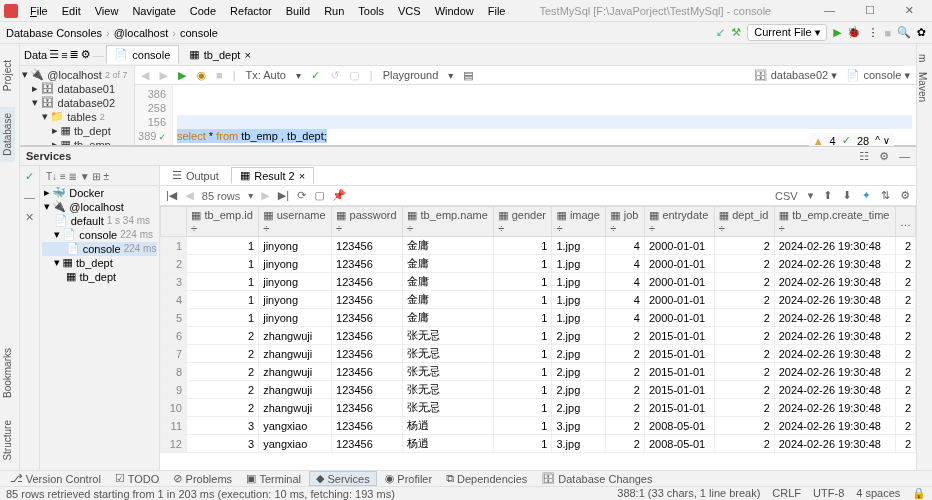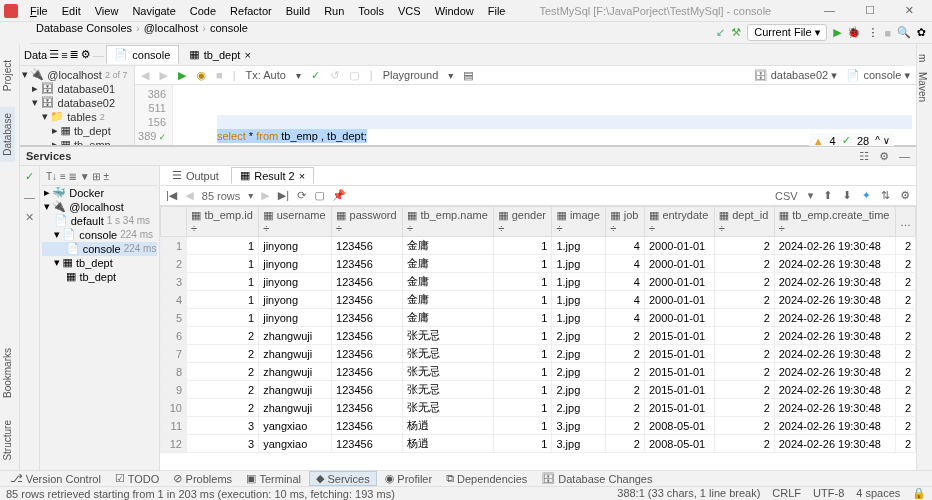--- a/index.html
+++ b/index.html
@@ -3,21 +3,21 @@
 <meta charset="utf-8">
 <style>
 * { margin: 0; padding: 0; box-sizing: border-box; font-family: "Segoe UI", Arial, sans-serif; font-size: 11px; }
 body { background: #f2f2f2; width: 932px; height: 500px; overflow: hidden; color: #000; }
 .menubar { height: 22px; background: #f2f2f2; display: flex; align-items: center; padding: 0 4px; gap: 2px; border-bottom: 1px solid #e0e0e0; }
 .menubar .logo { width: 14px; height: 14px; background: #d44; border-radius: 2px; margin-right: 4px; }
 .menubar span { padding: 2px 6px; cursor: default; }
 .menubar span u { text-decoration: underline; }
 .menubar .title { margin-left: 20px; color: #999; flex:1; }
 .wincontrols { display: flex; gap: 18px; padding-right: 8px; color: #666; }
-.breadcrumb { height: 22px; display: flex; padding: 0 6px; gap: 4px; background: #f2f2f2; border-bottom: 1px solid #e0e0e0; margin-left: 30px; }
+.breadcrumb { height: 22px; display: flex; align-items: center; padding: 0 6px; gap: 4px; background: #f2f2f2; border-bottom: 1px solid #e0e0e0; }
 .breadcrumb .sep { color: #aaa; }
 .breadcrumb .right { margin-left: auto; display: flex; align-items: center; gap: 6px; }
 .breadcrumb .btn { padding: 1px 6px; border: 1px solid #ccc; border-radius: 3px; background: #fff; }
 .icon-play { color: #3a3; }
 .icon-bug { color: #3a3; }
 .tabs { height: 22px; display: flex; align-items: center; padding: 0 4px; gap: 2px; background: #f2f2f2; border-bottom: 1px solid #e0e0e0; }
 .tabs .tab { padding: 2px 8px; display: flex; align-items: center; gap: 4px; }
 .tabs .tab.active { background: #fff; border: 1px solid #ccc; border-bottom: 1px solid #fff; }
 .left-rail { position: absolute; left: 0; top: 44px; bottom: 16px; width: 20px; background: #f2f2f2; border-right: 1px solid #e0e0e0; }
 .left-rail .vtab { writing-mode: vertical-lr; transform: rotate(180deg); font-size: 10px; color: #555; margin-top: 10px; text-align: center; padding: 6px 2px; }
@@ -28,21 +28,21 @@
 .db-tree .node { white-space: nowrap; padding: 0 0 1px 0; display:flex; align-items:center; gap:3px;}
 .db-tree .badge { color: #999; font-size: 9px; }
 .sql-editor { flex: 1; display: flex; flex-direction: column; background: #fff; }
 .sql-toolbar { height: 20px; display: flex; align-items: center; gap: 10px; padding: 0 6px; border-bottom: 1px solid #e0e0e0; color: #555; font-size:10px;}
 .sql-toolbar .play { color: #3a3; }
 .sql-lines { flex: 1; display: flex; }
 .gutter { width: 38px; background: #f7f7f7; text-align: right; padding: 2px 6px 0 0; color: #999; border-right: 1px solid #eee; }
 .gutter div { height: 14px; line-height:14px; }
 .gutter .chk { color: #3a3; font-size: 9px; margin-left: 2px;}
 .code { flex: 1; padding: 2px 4px; font-family: Consolas, monospace; }
-.code .line { height: 14px; line-height:14px;margin-left:40px; }
+.code .line { height: 14px; line-height:14px; }
 .code .sel { background: #b8d8ff; display: inline-block; }
 .code .kw { color: #cc7a00; }
 .services-header { position: absolute; left: 20px; right: 16px; top: 146px; height: 20px; border-top:1px solid #ccc; border-bottom: 1px solid #e0e0e0; display: flex; align-items: center; padding: 0 6px; font-size: 11px; font-weight: bold; color:#333; }
 .services-header .right { margin-left:auto; display:flex; gap:10px; color:#666; font-weight:normal;}
 .services-body { position: absolute; left: 20px; right: 16px; top: 166px; bottom: 30px; display: flex; }
 .svc-left { width: 20px; border-right: 1px solid #e0e0e0; display: flex; flex-direction: column; align-items: center; gap: 8px; padding-top: 4px; color: #777; }
 .svc-tree { width: 120px; border-right: 1px solid #e0e0e0; font-size: 10px; padding: 2px; overflow:hidden;}
 .svc-tree .node { white-space: nowrap; padding: 0 0 1px 2px; display:flex; align-items:center; gap:3px;}
 .svc-tree .sel { background: #d5e5f6; }
 .svc-tree .badge { color: #999; font-size: 10px; }
@@ -163,21 +163,21 @@
         <span>📄 <span>console</span> ▾</span>
       </span>
     </div>
     <div class="warn-info">
       <span class="yellow-tri">▲</span><span>4</span>
       <span class="green-chk">✓</span><span>28</span> ^ ∨
     </div>
     <div class="sql-lines">
       <div class="gutter">
         <div>386</div>
-          <div>511</div>
+          <div>258</div>
           <div>156</div>
         <div><span>389</span><span class="chk">✓</span></div>
       </div>
       <div class="code">
         <div class="line"></div>
           <div class="line"></div>
           <div class="line" style="background:#e8f0fb;"></div>
         <div class="line"><span class="sel"><span class="kw">select</span><span> * </span><span class="kw">from</span><span>  tb_emp , tb_dept;</span></span></div>
       </div>
     </div>

